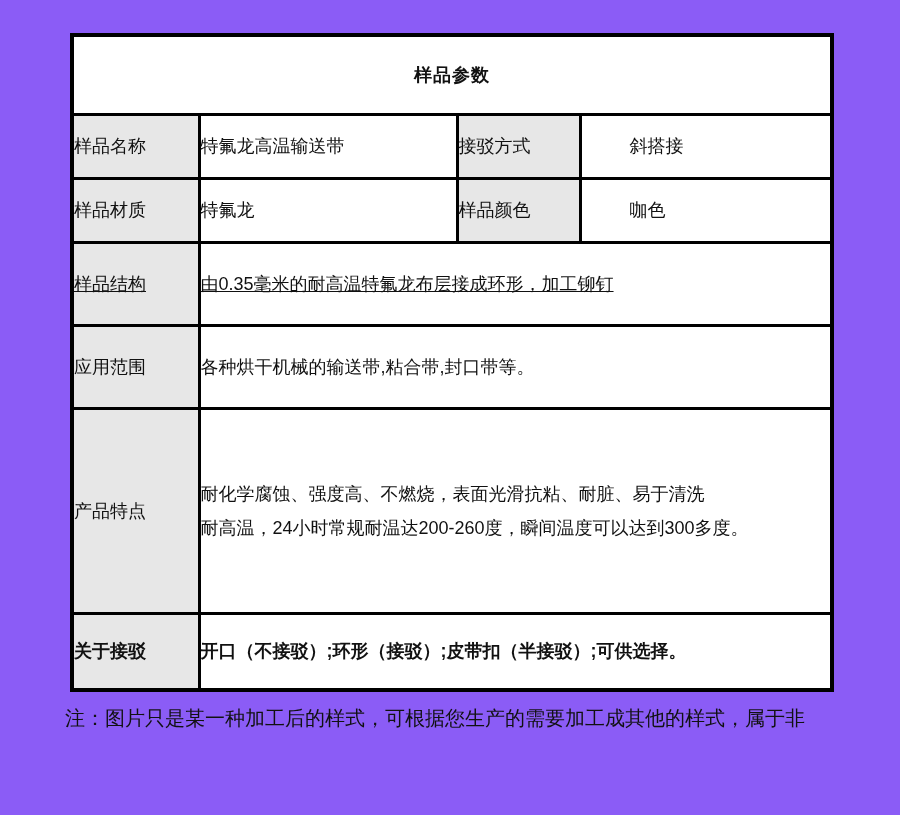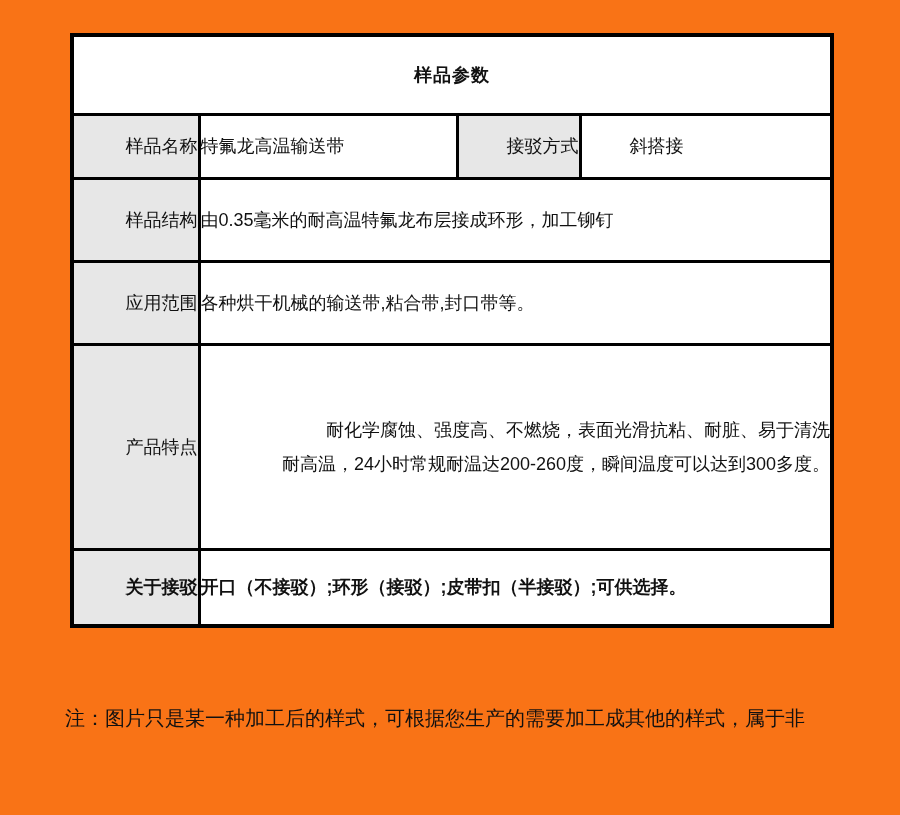--- a/index.html
+++ b/index.html
@@ -17,67 +17,66 @@
     width: 900px;
     height: 815px;
     position: relative;
     overflow: hidden;
     font-family: "Liberation Sans", "DejaVu Sans", sans-serif;
     color: var(--text);
   }
   .sheet {
     position: absolute;
     inset: 0;
-    background: #f97316;
+    background: #8b5cf6;
   }
   table.spec {
     position: absolute;
     left: 70px;
     top: 33px;
     width: 760px;
     border-collapse: collapse;
     table-layout: fixed;
     border: 4px solid var(--border);
   }
   table.spec td {
     border: 3px solid var(--border);
     vertical-align: middle;
     font-size: 18px;
     color: var(--text);
     padding: 0;
   }
   tr.r-title  { height: 79px; }
   tr.r-pair1  { height: 64px; }
   tr.r-pair2  { height: 64px; }
-  tr.r-struct { height: 83px; }
+  tr.r-struct { height: 83px; text-decoration: underline; }
   tr.r-apply  { height: 83px; }
   tr.r-feat   { height: 205px; }
   tr.r-joint  { height: 77px; font-weight: bold; }
   td.title-cell {
     text-align: center;
     font-size: 36px;
     font-weight: bold;
     letter-spacing: 1px;
     background: #ffffff;
   }
   td.label-cell {
     background: var(--label-bg);
-    text-align: right;
+    text-align: left;
   }
   td.value-cell {
     background: #ffffff;
     text-align: left;
     padding-left: 14px;
   }
   td.value-cell.second {
     padding-left: 48px;
   }
   td.value-cell .vline {
     line-height: 34px;
-    text-align: right;
   }
   .footer-note {
     position: absolute;
     left: 65px;
     top: 701px;
     width: 790px;
     font-size: 20px;
     line-height: 34px;
     color: var(--text);
   }
@@ -101,20 +100,26 @@
       <td class="title-cell" colspan="4">样品参数</td>
     </tr>
 
     <tr class="r-pair1">
       <td class="label-cell">样品名称</td>
       <td class="value-cell">特氟龙高温输送带</td>
       <td class="label-cell">接驳方式</td>
       <td class="value-cell second">斜搭接</td>
     </tr>
 
+    <tr class="r-pair2">
+      <td class="label-cell">样品材质</td>
+      <td class="value-cell">特氟龙</td>
+      <td class="label-cell">样品颜色</td>
+      <td class="value-cell second">咖色</td>
+    </tr>
 
     <tr class="r-struct">
       <td class="label-cell">样品结构</td>
       <td class="value-cell" colspan="3">由0.35毫米的耐高温特氟龙布层接成环形，加工铆钉</td>
     </tr>
 
     <tr class="r-apply">
       <td class="label-cell">应用范围</td>
       <td class="value-cell" colspan="3">各种烘干机械的输送带,粘合带,封口带等。</td>
     </tr>

